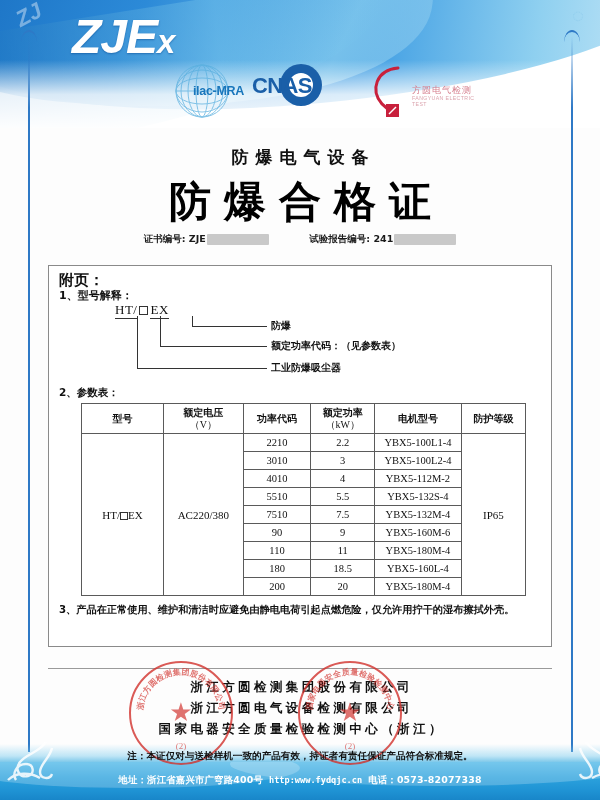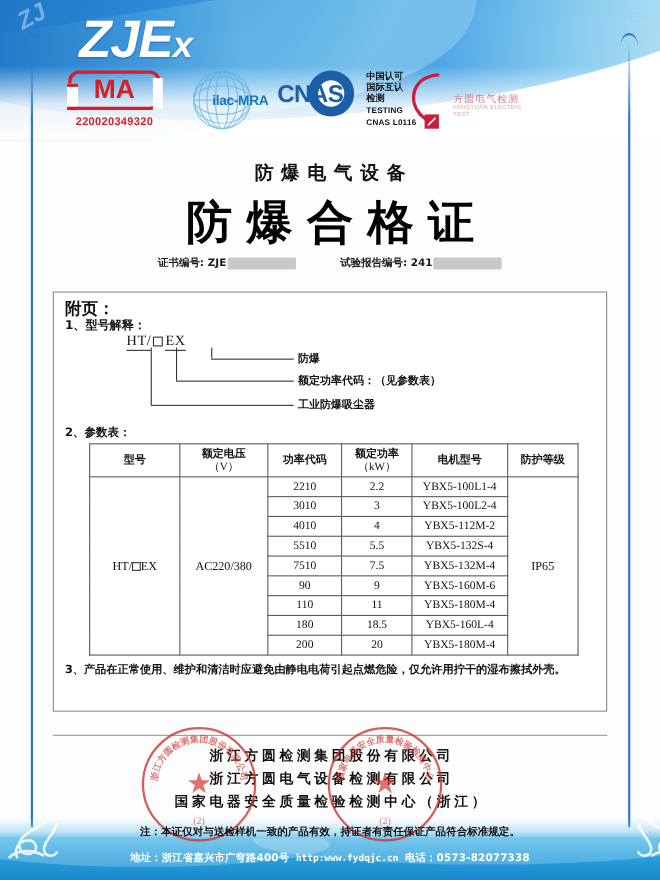--- a/index.html
+++ b/index.html
@@ -374,51 +374,40 @@
   </div>
   <div class="zjex">ZJE<span class="small">x</span></div>
 
   <div class="frame-l-cap"></div>
   <div class="frame-r-cap"></div>
   <div class="frame-l"></div>
   <div class="frame-r"></div>
 
   <div class="logos">
 
-    <div class="cma-wrap">
-      <div class="cma-box">MA</div>
-      <div class="cma-num">220020349320</div>
-    </div>
 
     <div class="ilac-wrap">
       <svg class="ilac-rings" viewBox="0 0 84 58">
         <g fill="none" stroke="#57aede" stroke-width="1">
           <ellipse cx="42" cy="29" rx="26" ry="26"></ellipse>
           <ellipse cx="42" cy="29" rx="21" ry="26"></ellipse>
           <ellipse cx="42" cy="29" rx="14" ry="26"></ellipse>
           <ellipse cx="42" cy="29" rx="6" ry="26"></ellipse>
           <line x1="16" y1="29" x2="68" y2="29"></line>
           <ellipse cx="42" cy="29" rx="26" ry="13"></ellipse>
           <ellipse cx="42" cy="29" rx="26" ry="21"></ellipse>
         </g>
       </svg>
       <div class="ilac-text">ilac-MRA</div>
     </div>
 
     <div class="cnas-wrap">
       <span class="cnas-logo">
         <span class="cnas-ring"></span>
         <span class="cnas-word">CNAS</span>
-      </span>
-      <span class="cnas-cn">
-        <div>中国认可</div>
-        <div>国际互认</div>
-        <div>检测</div>
-        <div class="cnas-en">TESTING</div>
-        <div class="cnas-en">CNAS L0116</div>
       </span>
     </div>
 
     <div class="fy-wrap">
       <svg class="fy-hook" width="46" height="54" viewBox="0 0 46 54">
         <path d="M30 4 C8 6, 2 26, 14 40 L22 47" fill="none" stroke="#c8203c" stroke-width="3" stroke-linecap="round"></path>
         <rect x="18" y="40" width="13" height="13" fill="#c8203c"></rect>
         <line x1="21" y1="50" x2="28" y2="43" stroke="#fff" stroke-width="1.4"></line>
       </svg>
       <div class="fy-cn">方圆电气检测</div>

